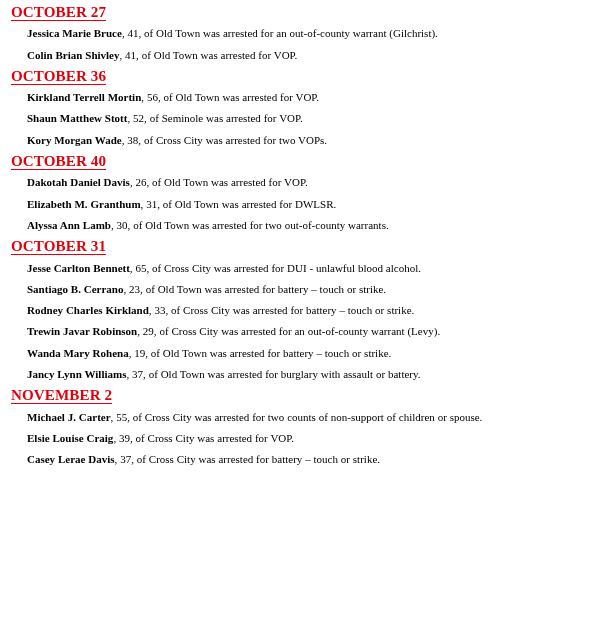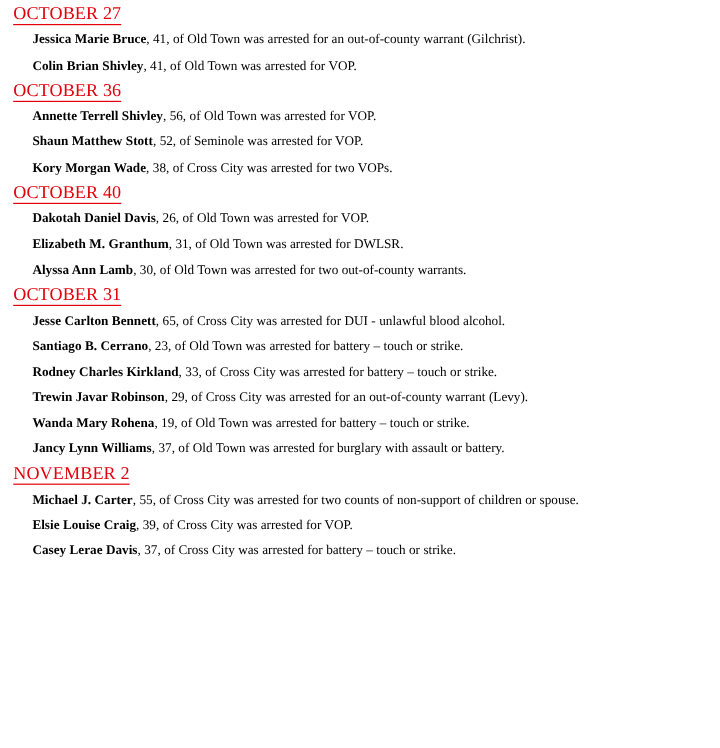--- a/index.html
+++ b/index.html
@@ -20,21 +20,21 @@
     height: 623px;
     box-sizing: border-box;
     padding: 2px 14px 0 11px;
   }
   .blotter {
     font-size: 15.1px;
     line-height: 21.3px;
   }
   .date-header {
     color: #e3000b;
-    font-weight: normal;
+    font-weight: bold;
     font-size: 15.1px;
     line-height: 21.3px;
     letter-spacing: 0.1px;
     margin: 0;
     padding: 0;
     display: block;
   }
   .date-header .dh-text {
     display: inline;
     border-bottom: 1.6px solid #e3000b;
@@ -66,21 +66,21 @@
   <div class="blotter" id="blotter-root">
       <div class="section">
         <div class="date-header"><span class="dh-text">OCTOBER 27</span></div>
       </div>
       <div class="section">
         <p class="entry"><span class="person">Jessica Marie Bruce</span><span class="detail">, 41, of Old Town was arrested for an out-of-county warrant (Gilchrist).</span></p>
         <p class="entry"><span class="person">Colin Brian Shivley</span><span class="detail">, 41, of Old Town was arrested for VOP.</span></p>
       </div>
       <div class="section">
         <div class="date-header"><span class="dh-text">OCTOBER 36</span></div>
-        <p class="entry"><span class="person">Annette Terrell Shivley</span><span class="detail">, 56, of Old Town was arrested for VOP.</span></p>
+        <p class="entry"><span class="person">Kirkland Terrell Mortin</span><span class="detail">, 56, of Old Town was arrested for VOP.</span></p>
         <p class="entry"><span class="person">Shaun Matthew Stott</span><span class="detail">, 52, of Seminole was arrested for VOP.</span></p>
         <p class="entry"><span class="person">Kory Morgan Wade</span><span class="detail">, 38, of Cross City was arrested for two VOPs.</span></p>
       </div>
       <div class="section">
         <div class="date-header"><span class="dh-text">OCTOBER 40</span></div>
         <p class="entry"><span class="person">Dakotah Daniel Davis</span><span class="detail">, 26, of Old Town was arrested for VOP.</span></p>
         <p class="entry"><span class="person">Elizabeth M. Granthum</span><span class="detail">, 31, of Old Town was arrested for DWLSR.</span></p>
         <p class="entry"><span class="person">Alyssa Ann Lamb</span><span class="detail">, 30, of Old Town was arrested for two out-of-county warrants.</span></p>
       </div>
       <div class="section">

